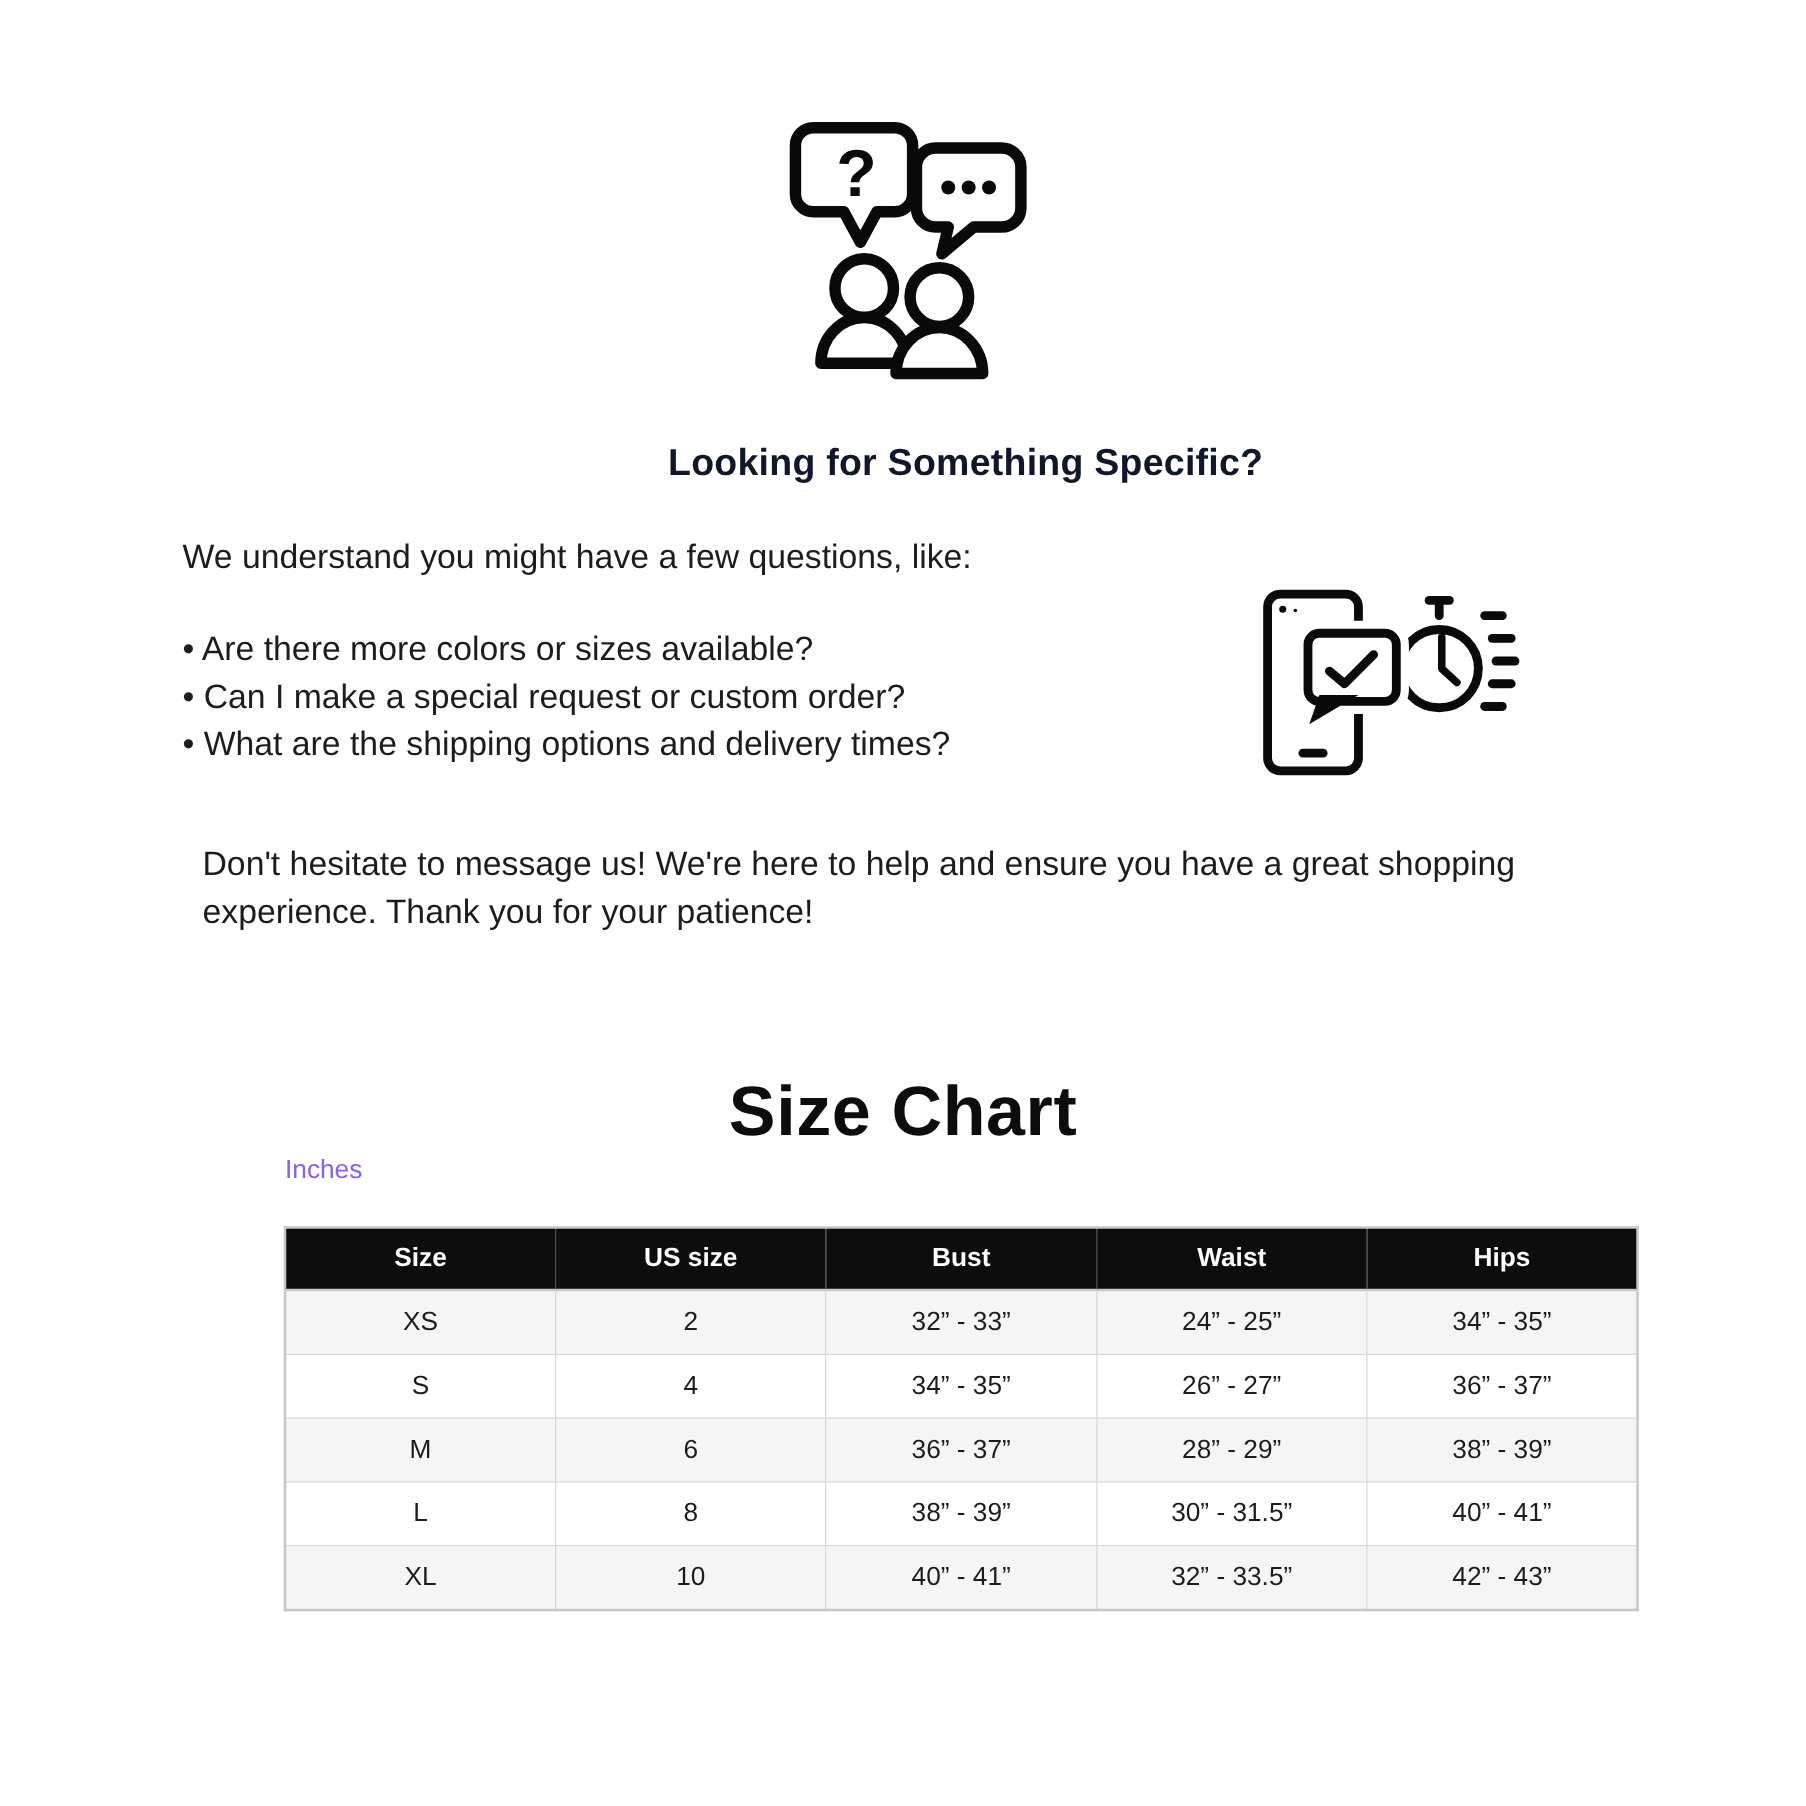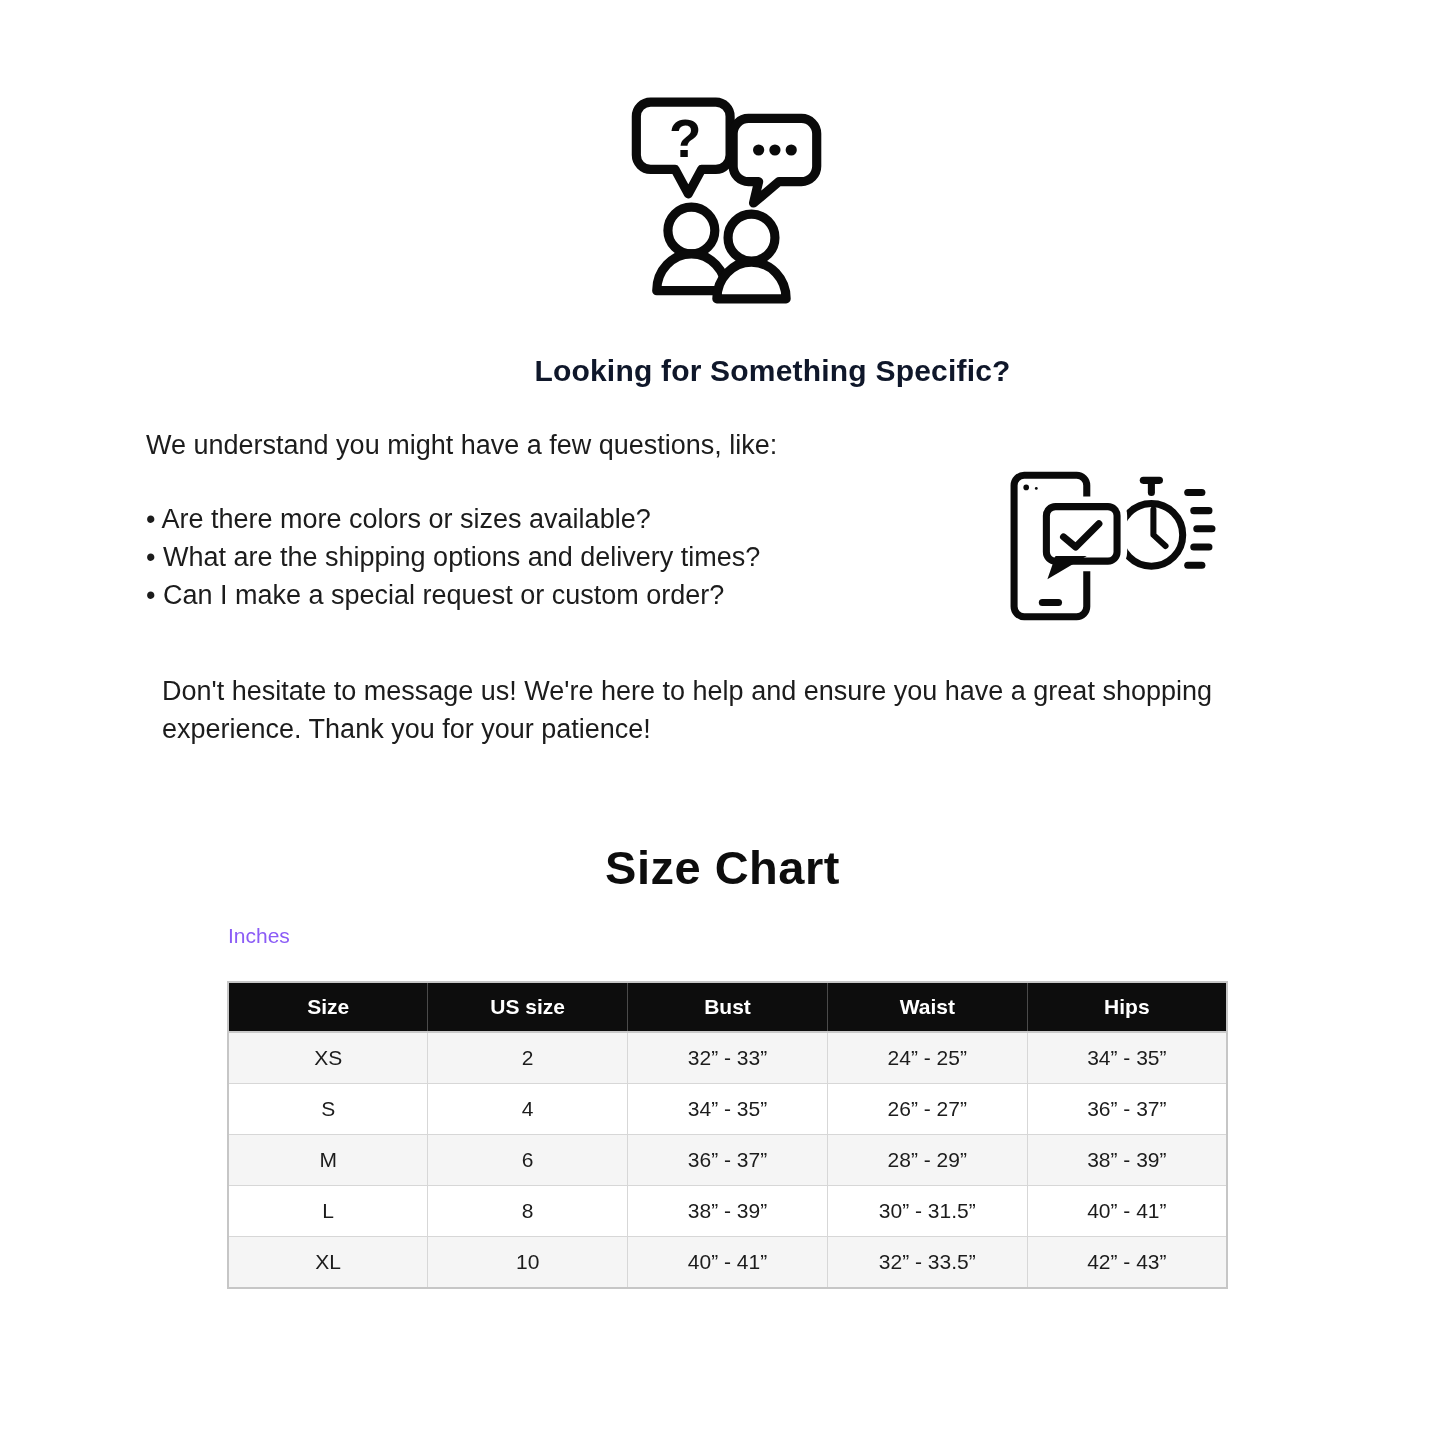--- a/index.html
+++ b/index.html
@@ -13,27 +13,27 @@
   .headline{
     position:absolute;left:100px;right:0;top:354px;margin:0;
     text-align:center;font-size:30px;font-weight:700;color:#0f172a;letter-spacing:.2px;
   }
   .lead{position:absolute;left:146px;top:430px;margin:0;font-size:27px;color:#1c1c1c;}
   .bullets{position:absolute;left:146px;top:500px;font-size:27px;line-height:38px;color:#1c1c1c;}
   .phone-icon{position:absolute;left:1006px;top:470px;width:210px;height:154px;}
   .outro{position:absolute;left:146px;top:656px;width:1145px;margin:16px;font-size:27px;line-height:38px;color:#1c1c1c;}
 
   .chart-title{
-    position:absolute;left:0;right:0;top:840px;margin:0;
-    text-align:center;font-size:47px;font-weight:700;color:#0d0d0d;letter-spacing:.5px;
+    position:absolute;left:0;right:0;top:840px;margin:16px;
+    text-align:center;font-size:56px;font-weight:700;color:#0d0d0d;letter-spacing:.5px;
   }
   .unit-label{position:absolute;left:228px;top:924px;font-size:21px;color:#8b5cf6;}
 
   .size-table{
-    position:absolute;left:227px;top:981px;width:1001px;
+    position:absolute;left:227px;top:981px;width:1084px;
     border-collapse:collapse;table-layout:fixed;
     font-size:21px;text-align:center;
     border:2px solid #c6c6c6;
   }
   .size-table th{
     background:var(--header-bg,#0d0d0d);color:var(--header-text,#ffffff);
     font-weight:700;height:46px;border-left:1px solid #4a4a4a;border-right:1px solid #4a4a4a;
     border-bottom:2px solid #c9c9c9;
   }
   .size-table td{
@@ -64,22 +64,22 @@
       <path d="M87,199 a34,36 0 0 1 68,0 z"></path>
     </g>
   </svg>
 
   <h1 class="headline">Looking for Something Specific?</h1>
 
   <p class="lead">We understand you might have a few questions, like:</p>
 
   <div class="bullets">
       <div>• Are there more colors or sizes available?</div>
+      <div>• Can I make a special request or custom order?</div>
       <div>• What are the shipping options and delivery times?</div>
-      <div>• Can I make a special request or custom order?</div>
     </div>
 
   <svg class="phone-icon" viewBox="0 0 208 152" aria-hidden="true">
     <g stroke="#0a0a0a" stroke-width="7" stroke-linejoin="round" stroke-linecap="round" fill="none">
       <rect x="8" y="5" width="72" height="140" rx="10" fill="#ffffff"></rect>
       <circle cx="20" cy="17" r="2.8" fill="#0a0a0a" stroke="none"></circle>
       <circle cx="30" cy="18" r="1.4" fill="#0a0a0a" stroke="none"></circle>
       <line x1="36" y1="131" x2="52" y2="131"></line>
       <g>
         <line x1="136" y1="10" x2="152" y2="10"></line>

